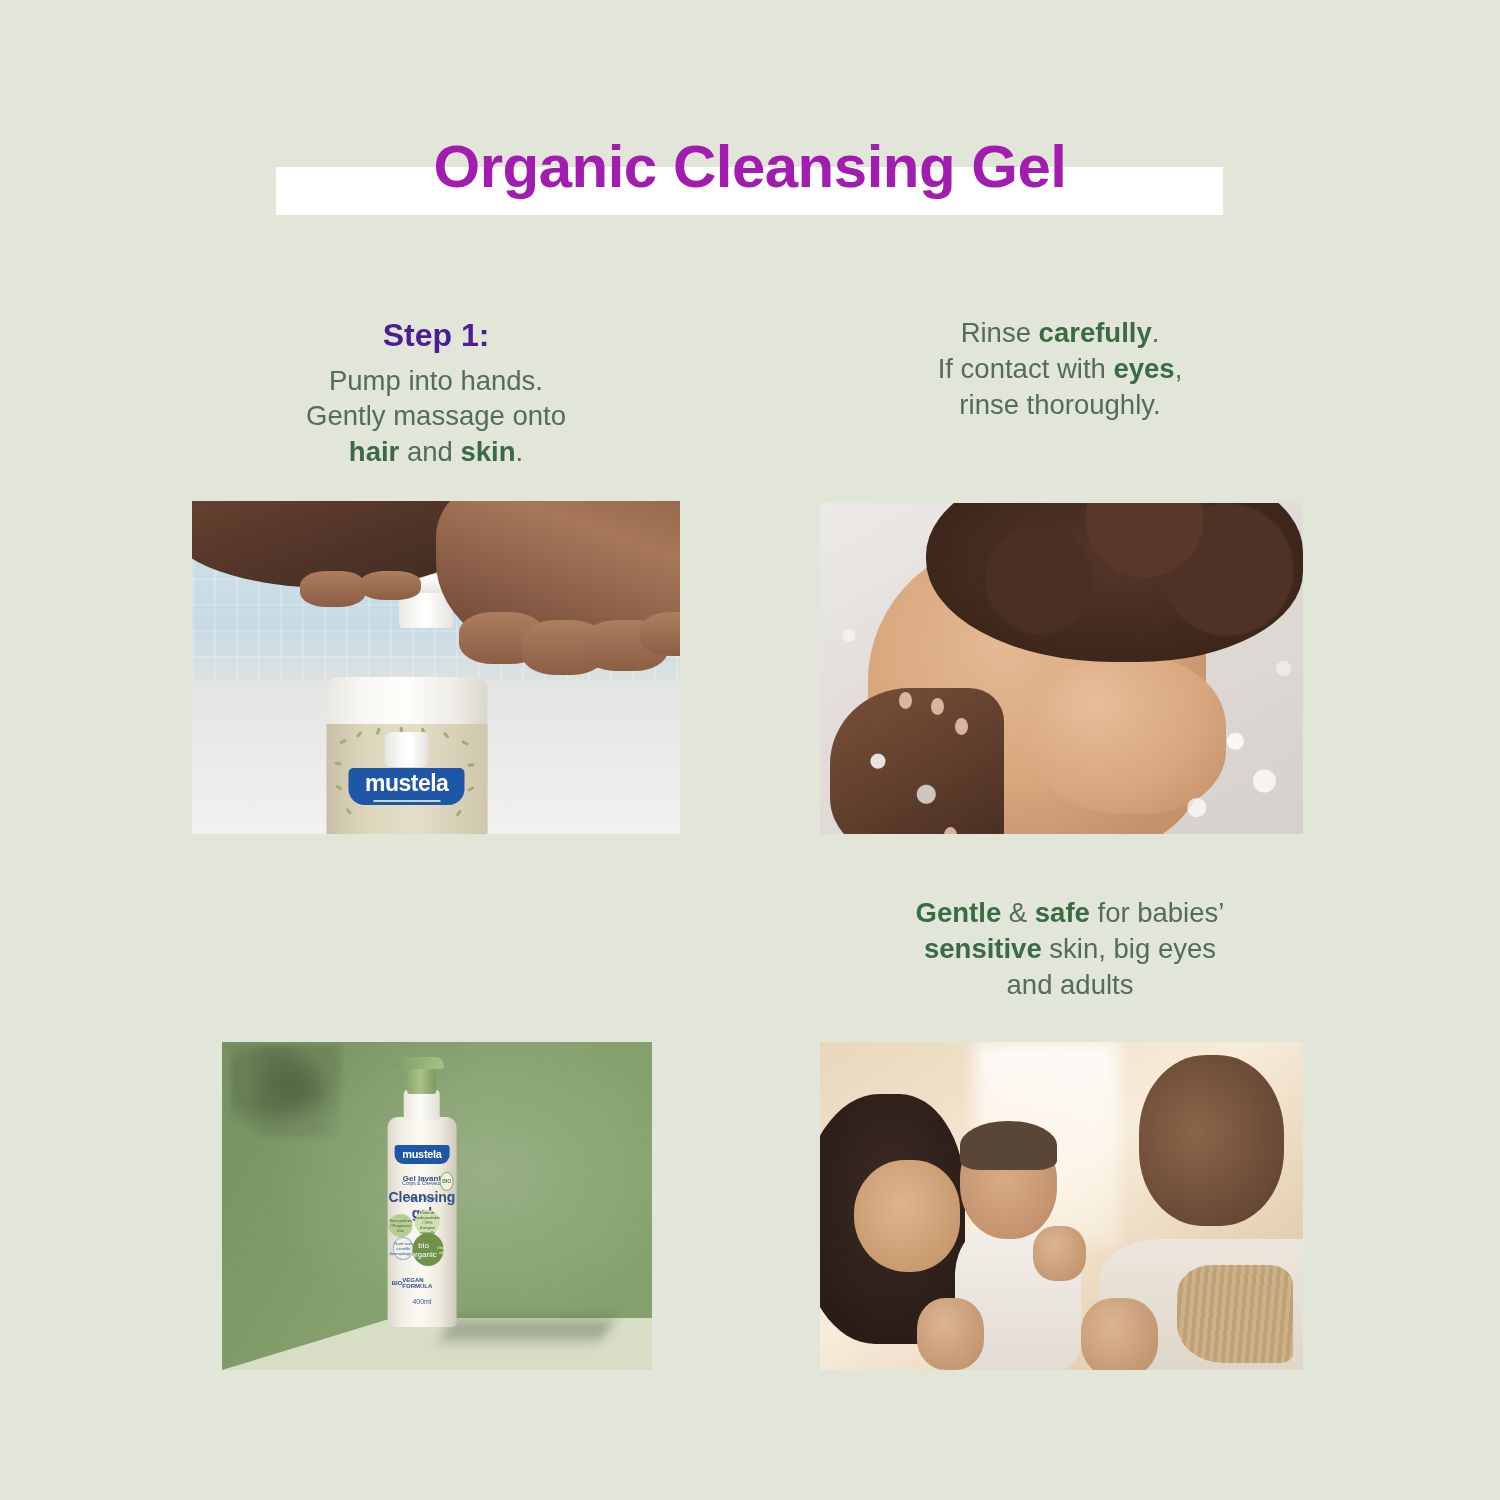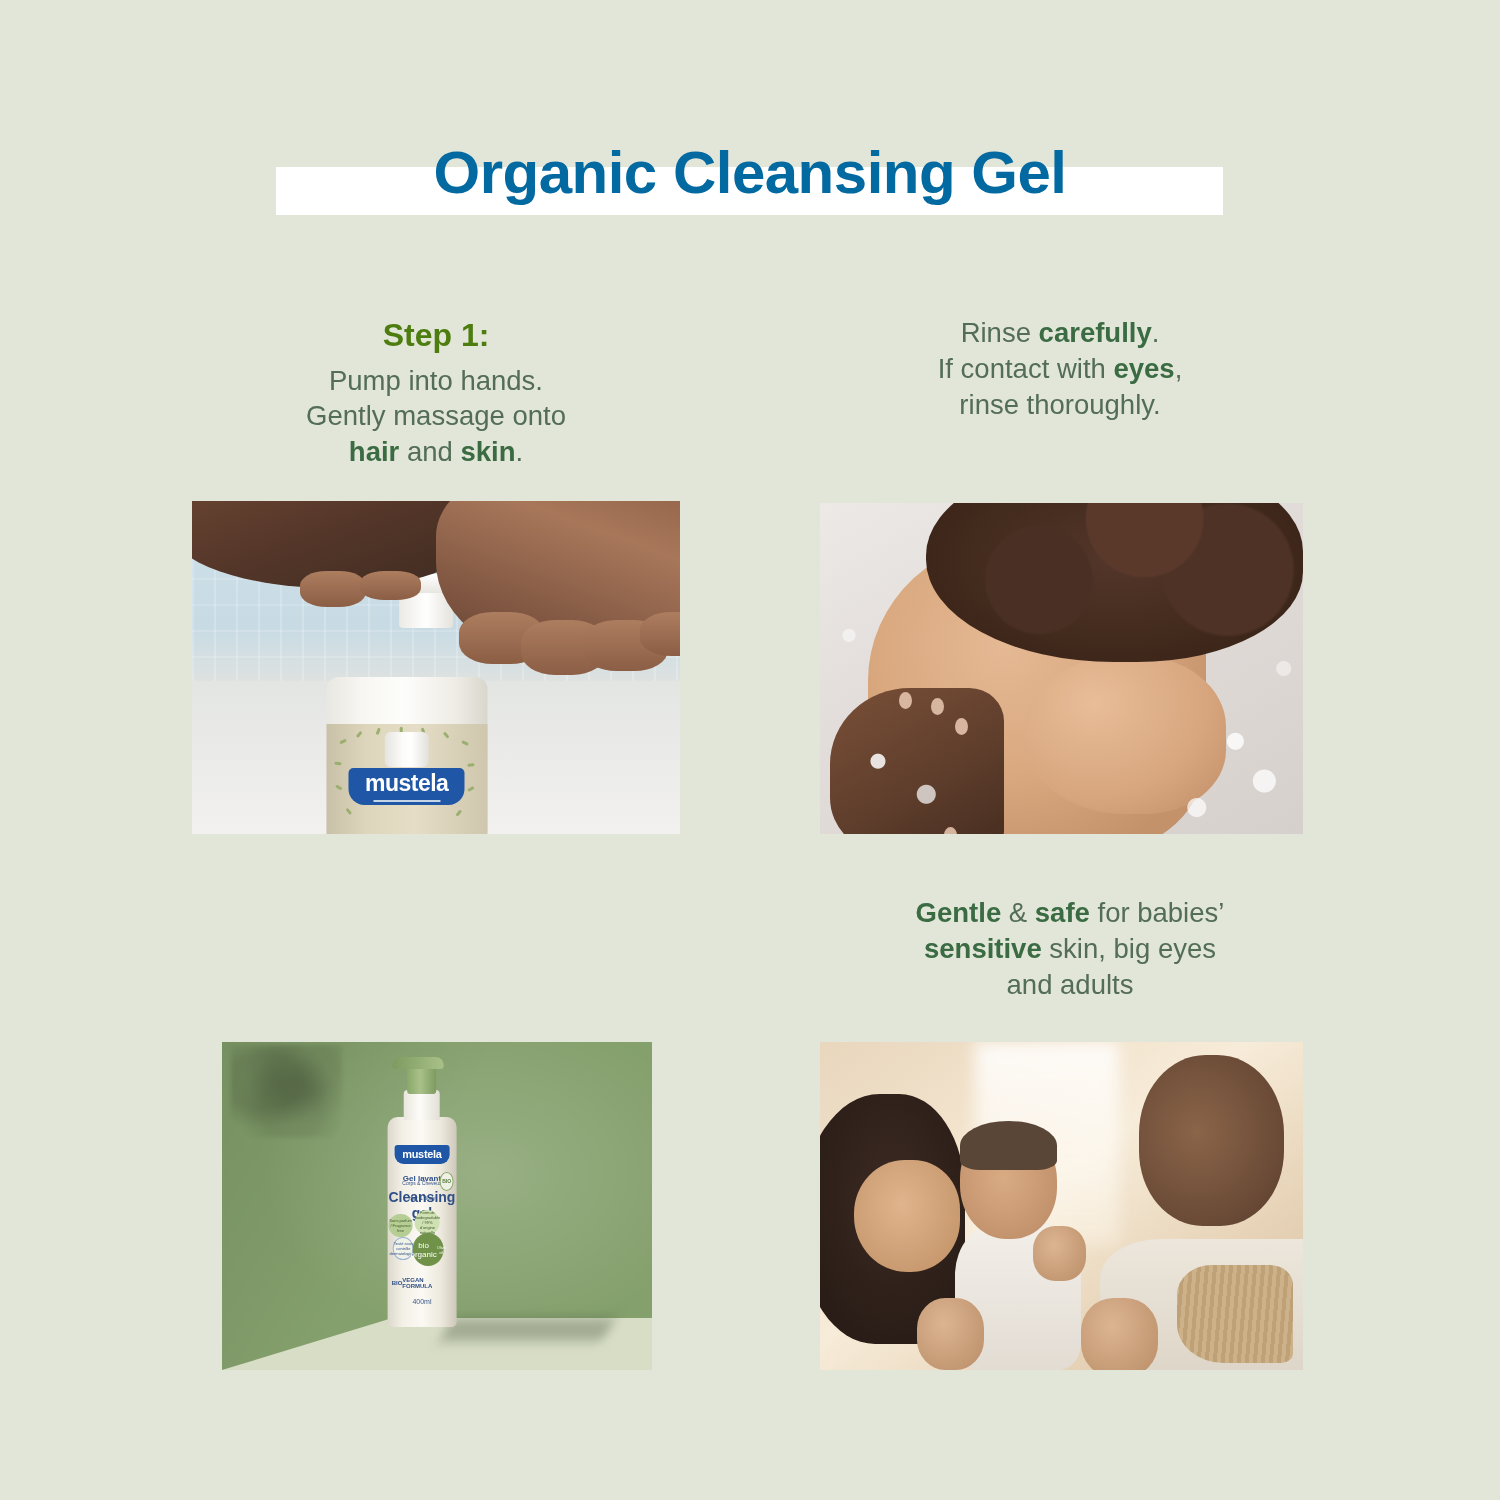--- a/index.html
+++ b/index.html
@@ -19,44 +19,44 @@
     position: absolute;
     left: 276px;
     top: 167px;
     width: 947px;
     height: 48px;
     background: #ffffff;
   }
   .page-title {
     position: absolute;
     left: 0;
-    top: 138px;
+    top: 132px;
     width: 1500px;
     text-align: center;
     font-size: 60px;
     font-weight: bold;
     letter-spacing: -0.5px;
-    color: #0369a1;
+    color: #a21caf;
     z-index: 3;
   }
 
   
   .cell { position: absolute; }
 
   .caption {
     text-align: center;
     color: #536d56;
     font-size: 27.5px;
     line-height: 1.3;
   }
   .caption .step-head {
     display: block;
     font-size: 32px;
     font-weight: bold;
-    color: #4d7c0f;
+    color: #4c1d95;
     margin-bottom: 6px;
   }
   .caption b { color: #3a6b42; font-weight: bold; }
 
   .caption-serif-line {
     font-family: "Liberation Serif", serif;
     font-size: 38px;
     color: #3e6b46;
     display: block;
     line-height: 1.15;

